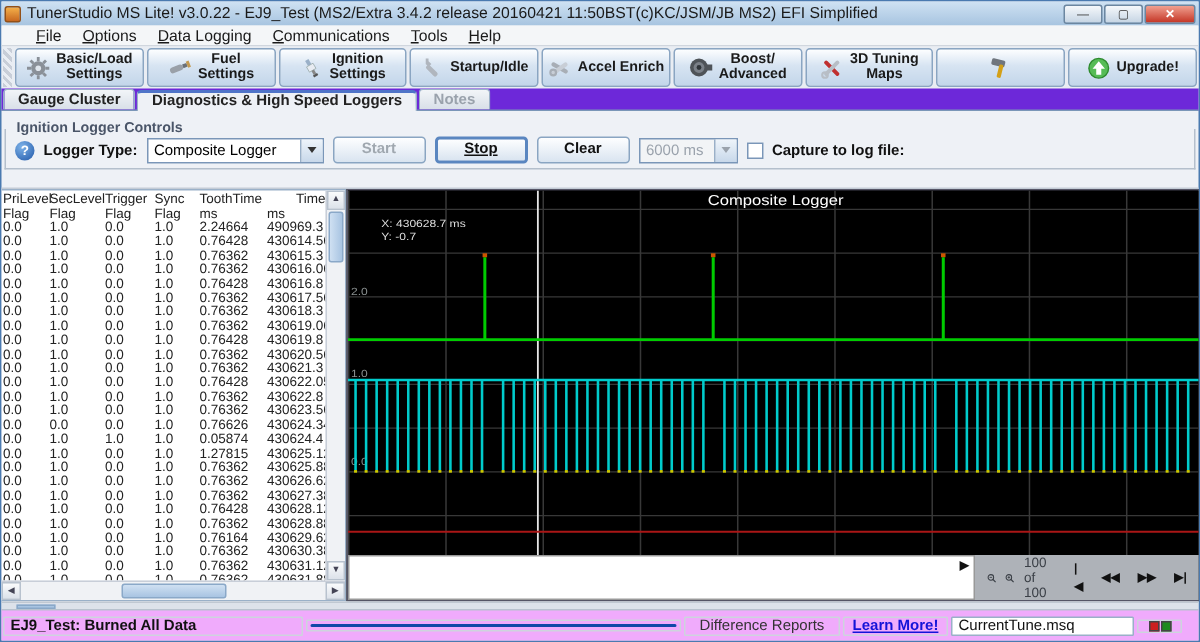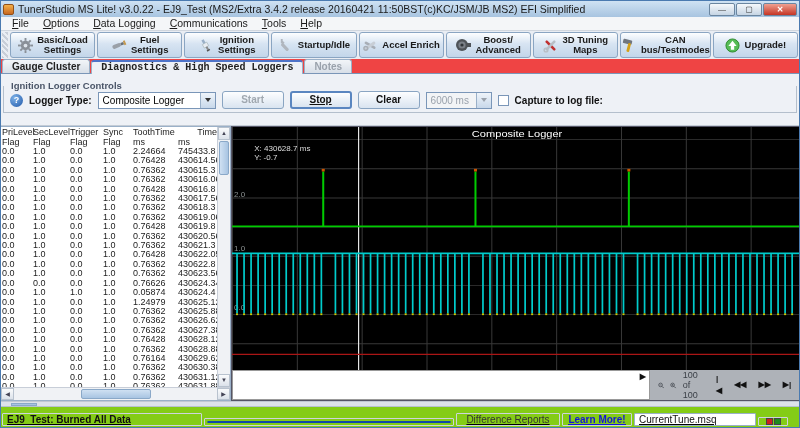--- a/index.html
+++ b/index.html
@@ -9,35 +9,35 @@
 
   
   .titlebar { height:16px; background:linear-gradient(#cfe2f3,#a7c4e0); display:flex; align-items:center; padding:0 2px; flex:0 0 16px; }
   .appicon { width:11px; height:11px; background:linear-gradient(#f4b04a,#c86820); border-radius:2px; margin-right:4px; border:1px solid #925018; }
   .titletext { font-size:10.5px; color:#1a1a1a; white-space:nowrap; overflow:hidden; flex:1; }
   .winbtns { display:flex; gap:1px; }
   .winbtn { width:26px; height:13px; border:1px solid #6b86a0; border-radius:2px; background:linear-gradient(#f5f8fb,#c6d5e4); font-size:8px; line-height:11px; text-align:center; color:#333; }
   .winbtn.close { width:34px; background:linear-gradient(#f0a090,#c43525); color:#fff; font-weight:bold; }
 
   
-  .menubar { height:14px; background:#f4f6f8; border-bottom:1px solid #d0d6de; display:flex; padding-left:4px; flex:0 0 14px; }
+  .menubar { height:14px; background:#f4f6f8; border-bottom:1px solid #d0d6de; display:flex; align-items:center; padding-left:16px; flex:0 0 14px; }
   .mi { padding:0 7px; font-size:10.5px; color:#1a1a1a; }
   .mi::first-letter { text-decoration:underline; }
 
   
   .toolbar { height:28px; display:flex; align-items:stretch; background:#e9edf3; padding:1px 1px; gap:2px; flex:0 0 28px; }
   .gripper { width:6px; background:repeating-linear-gradient(45deg,#c8ced8 0 2px,#e9edf3 2px 4px); }
   .tbtn { flex:1; border:1px solid #8aa5c2; border-radius:3px; background:linear-gradient(#fdfeff,#d7e4f2 45%,#c3d6ea); display:flex; align-items:center; justify-content:center; gap:4px; font-size:9.5px; font-weight:bold; color:#1a1a1a; white-space:pre-line; text-align:center; line-height:1.05; }
   .tbtn .ticon { flex:0 0 16px; height:16px; display:flex; align-items:center; justify-content:center; }
 
   
-  .maintabs { height:15px; display:flex; align-items:flex-end; background:#ef4444; border-bottom:1px solid #7a96b8; padding-left:1px; flex:0 0 15px; }
+  .maintabs { height:15px; display:flex; align-items:flex-end; background:#6d28d9; border-bottom:1px solid #7a96b8; padding-left:1px; flex:0 0 15px; }
   .tab { padding:1px 9px; font-size:10px; font-weight:bold; color:#222; background:linear-gradient(#f2f5f8,#d8dfe8); border:1px solid #9ab0c8; border-bottom:none; border-radius:3px 3px 0 0; margin-right:1px; white-space:nowrap; }
   .tab.disabled { color:#9aa2ac; font-weight:bold; }
-  .tab.active { background:#eef1f6; border-top:2px solid #4f74c8; padding-top:0; position:relative; top:1px;font-family:Liberation Mono, monospace; }
+  .tab.active { background:#eef1f6; border-top:2px solid #4f74c8; padding-top:0; position:relative; top:1px; }
 
   
   .subtabrow { height:15px; background:#eef1f6; border-bottom:1px solid #aebdcd; display:flex; align-items:flex-end; padding-left:6px; flex:0 0 15px; }
   .subtab { padding:1px 12px; font-size:10px; font-weight:bold; color:#222; background:linear-gradient(#f8fafc,#dde5ee); border:1px solid #9ab0c8; border-bottom:none; border-radius:4px 4px 0 0; }
 
   
   .ctrlgroup { flex:0 0 27px; margin:12px 2px; border:1px solid #b4bfcc; border-top:none; position:relative; background:#eef1f6; display:flex; align-items:center; gap:6px; padding:4px 6px 2px 6px; }
   .grouptitle { position:absolute; top:-6px; left:4px; background:#eef1f6; padding:0 3px; font-size:9.5px; font-weight:bold; color:#4a5568; }
   .helpicon { width:13px; height:13px; border-radius:50%; background:radial-gradient(circle at 35% 30%,#7db2e8,#2057a8); color:#fff; font-size:9px; font-weight:bold; text-align:center; line-height:13px; }
   .ctrl-label { font-size:10px; font-weight:bold; color:#111; }
@@ -75,21 +75,21 @@
   .chs-sp { flex:1; }
   .chzoom { display:flex; align-items:center; gap:6px; padding:0 8px; }
   .pagelabel { font-size:9px; color:#3a3f46; }
   .navbtn { font-size:8px; color:#111; padding:0 3px; line-height:12px; font-weight:bold; }
 
   
   .thinstrip { flex:0 0 5px; background:#dde2ea; border-top:1px solid #c0c8d2; display:flex; }
   .stripthumb { width:26px; height:3px; margin:1px 0 0 10px; background:#a8c4e2; border:1px solid #8aa8c8; }
 
   
-  .statusbar { flex:0 0 21px; background:#84cc16; border-top:1px solid #b8c2ce; display:flex; align-items:flex-end;text-decoration:underline; }
+  .statusbar { flex:0 0 21px; background:#f0abfc; border-top:1px solid #b8c2ce; display:flex; align-items:center; }
   .scell { border:1px solid #cdd4dd; border-radius:1px; margin:1px; display:flex; align-items:center; padding:0 4px; font-size:10px; color:#111; }
   .scell.msg { flex:0 0 200px; font-weight:bold; }
   .scell.prog { flex:0 0 250px; padding:2px; }
   .progressfill { width:100%; height:100%; background:linear-gradient(#5a9cf0,#1c5cc8 50%,#1450b8); border-radius:2px; border:1px solid #1048a8; }
   .scell.diff { flex:0 0 104px; justify-content:center; color:#333; }
   .scell.learn { flex:0 0 70px; justify-content:center; }
   .learnlink { color:#1414d8; font-weight:bold; text-decoration:underline; font-size:10px; }
   .scell.file { flex:1; background:#fff; border:1px solid #9ab0c8; font-size:10px; }
   .scell.leds { flex:0 0 30px; justify-content:center; gap:1px; }
   .led { width:7px; height:7px; border:1px solid #444; }
@@ -167,22 +167,21 @@
               <rect x="12" y="5" width="4" height="4" fill="#4e5358"></rect>
             </svg></span><span>Boost/
 Advanced</span></div><div class="tbtn"><span class="ticon"><svg width="15" height="15" viewBox="0 0 16 16">
               <rect x="1" y="6.6" width="14" height="2.8" rx="1.2" fill="#c03030" transform="rotate(45 8 8)"></rect>
               <rect x="1" y="6.6" width="14" height="2.8" rx="1.2" fill="#b8bec6" transform="rotate(-45 8 8)"></rect>
               <circle cx="3.2" cy="12.8" r="2" fill="none" stroke="#b8bec6" stroke-width="1.5"></circle>
             </svg></span><span>3D Tuning
 Maps</span></div><div class="tbtn"><span class="ticon"><svg width="16" height="15" viewBox="0 0 16 15">
               <rect x="2" y="1.5" width="9" height="4.4" rx="1" fill="#70767e" transform="rotate(14 6 4)"></rect>
               <rect x="6.4" y="5" width="2.8" height="9" rx="1" fill="#d4a017" transform="rotate(14 8 9)"></rect>
-            </svg></span><span>CAN
-bus/Testmodes</span></div><div class="tbtn"><span class="ticon"><svg width="15" height="15" viewBox="0 0 16 16">
+            </svg></span></div><div class="tbtn"><span class="ticon"><svg width="15" height="15" viewBox="0 0 16 16">
               <circle cx="8" cy="8" r="7" fill="#56bc56" stroke="#2d8a2d"></circle>
               <path d="M8 3 L12.4 8.4 L9.8 8.4 L9.8 12.6 L6.2 12.6 L6.2 8.4 L3.6 8.4 Z" fill="#fff"></path>
             </svg></span><span>Upgrade!</span></div></span>
   </div>
 
   <div class="maintabs">
       <div class="tab">Gauge Cluster</div>
       <div class="tab active">Diagnostics &amp; High Speed Loggers</div>
       <div class="tab disabled">Notes</div>
     </div>
@@ -226,21 +225,21 @@
                   <th style="width: 41px; text-align: right;"><span>Time</span><span class="h2" style="text-align: left;">ms</span></th>
                 </tr>
               </thead>
             <tbody>
                 <tr>
                   <td>0.0</td>
                   <td>1.0</td>
                   <td>0.0</td>
                   <td>1.0</td>
                   <td>2.24664</td>
-                  <td>745433.8</td>
+                  <td>490969.3</td>
                 </tr>
                 <tr>
                   <td>0.0</td>
                   <td>1.0</td>
                   <td>0.0</td>
                   <td>1.0</td>
                   <td>0.76428</td>
                   <td>430614.56</td>
                 </tr>
                 <tr>
@@ -353,21 +352,21 @@
                   <td>1.0</td>
                   <td>1.0</td>
                   <td>0.05874</td>
                   <td>430624.4</td>
                 </tr>
                 <tr>
                   <td>0.0</td>
                   <td>1.0</td>
                   <td>0.0</td>
                   <td>1.0</td>
-                  <td>1.24979</td>
+                  <td>1.27815</td>
                   <td>430625.12</td>
                 </tr>
                 <tr>
                   <td>0.0</td>
                   <td>1.0</td>
                   <td>0.0</td>
                   <td>1.0</td>
                   <td>0.76362</td>
                   <td>430625.88</td>
                 </tr>

